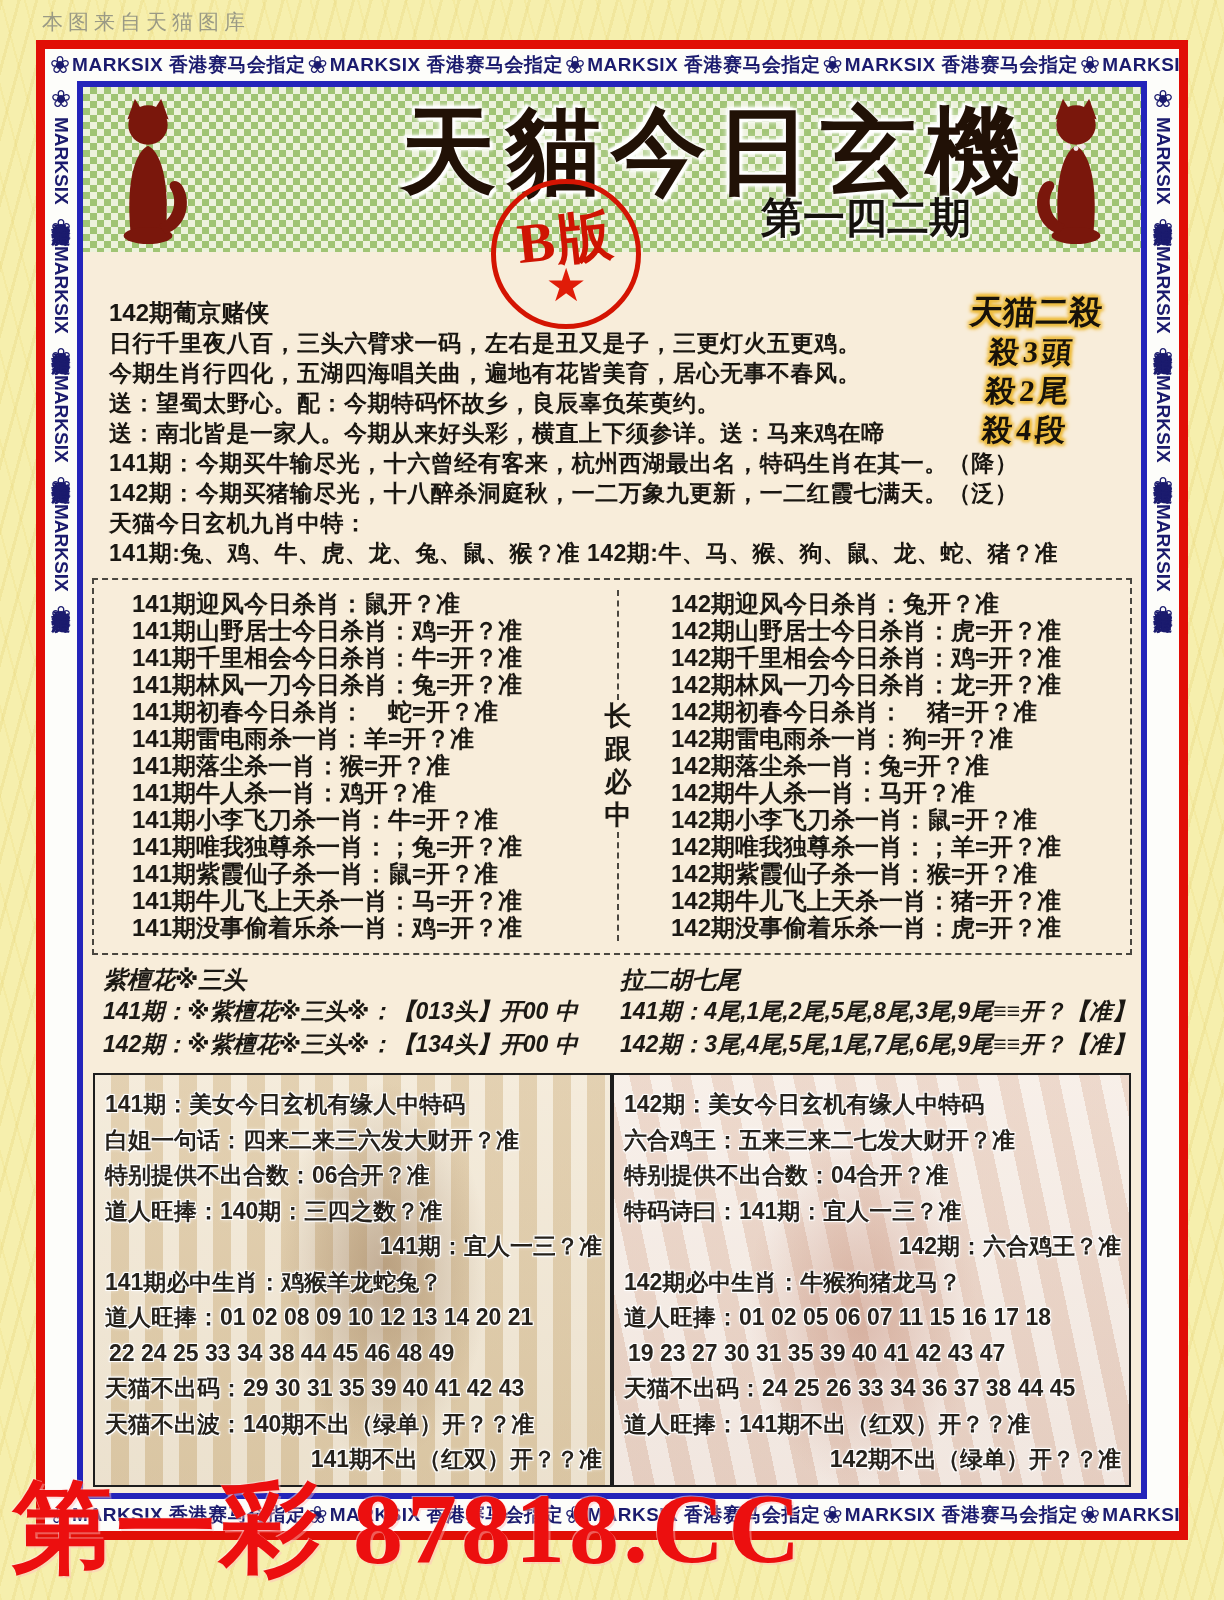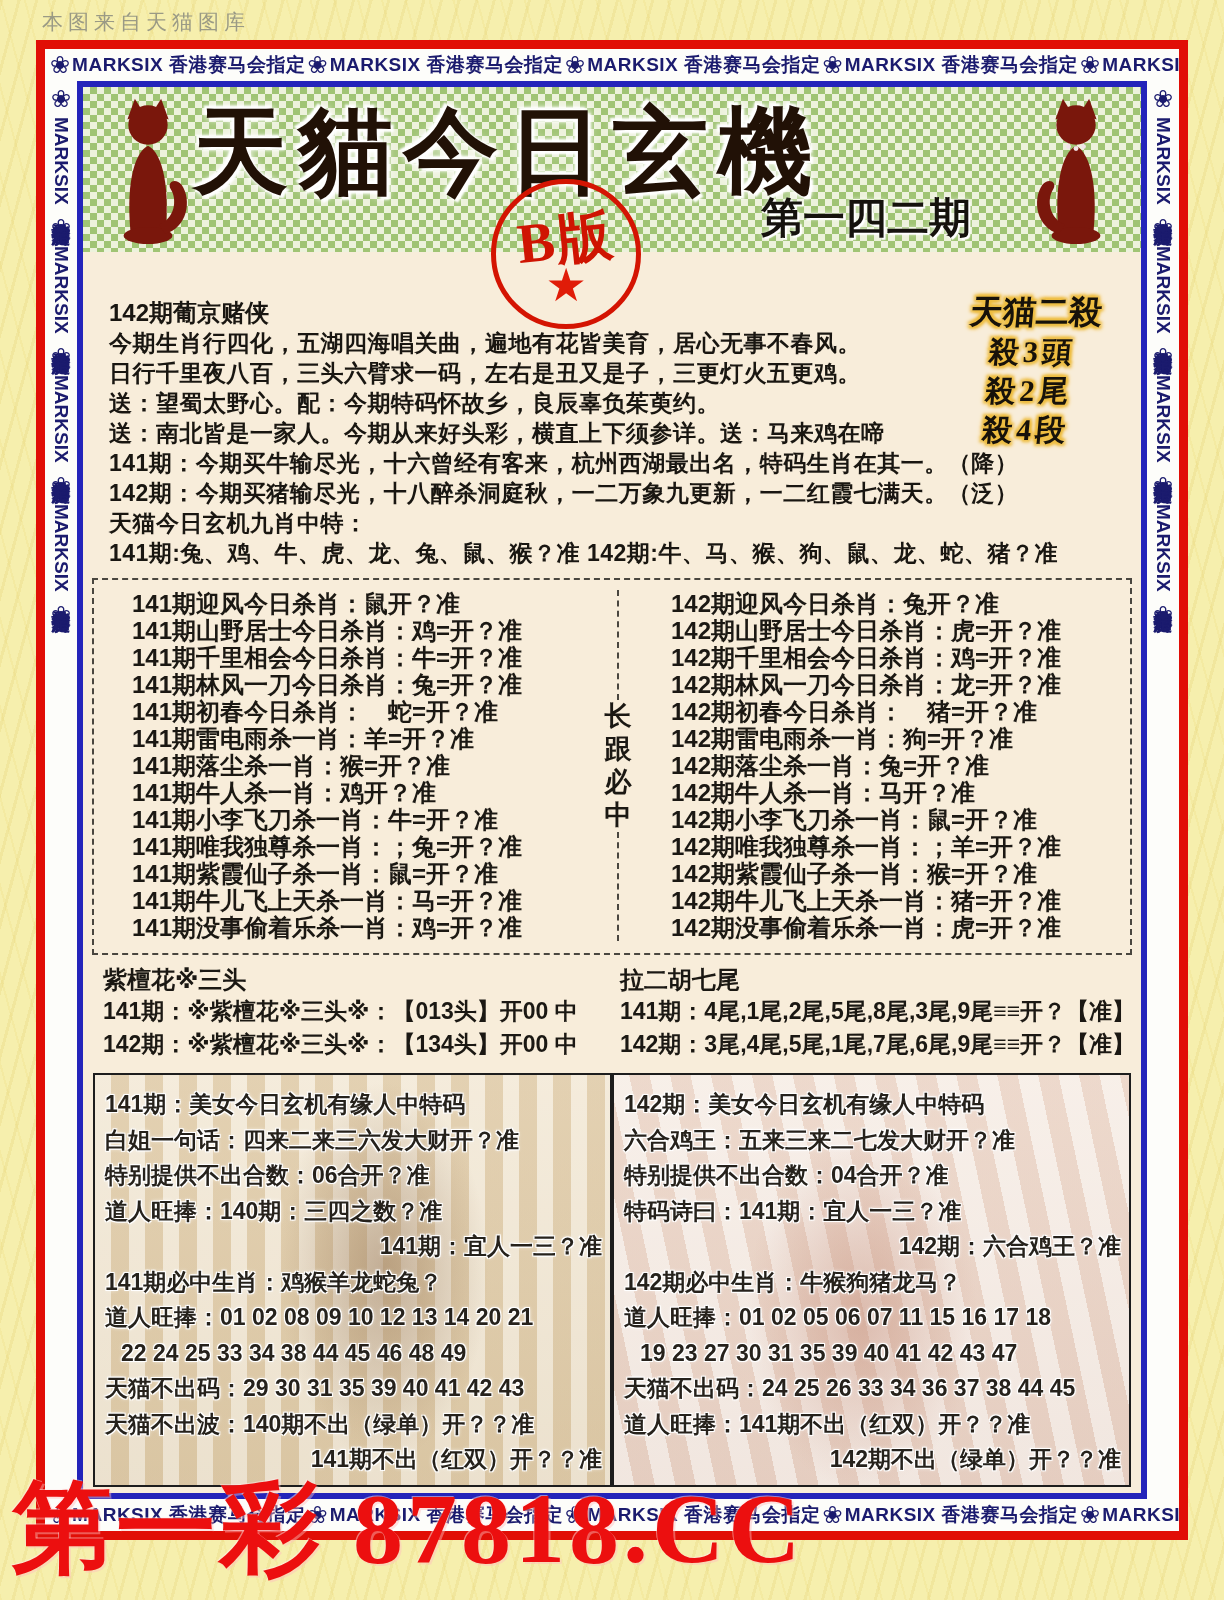--- a/index.html
+++ b/index.html
@@ -25,21 +25,21 @@
     writing-mode:vertical-rl;display:flex;align-items:center;overflow:hidden;white-space:nowrap;}
   .band-v .flo{margin:4px 0;}
   .inner{flex:1;border:6px solid #2424ba;background:#f8edda;position:relative;overflow:hidden;min-width:0;}
   
   .banner{position:relative;height:165px;
     background-color:#edf2dc;
     background-image:
       linear-gradient(45deg,#a0c474 25%,rgba(0,0,0,0) 25%,rgba(0,0,0,0) 75%,#a0c474 75%),
       linear-gradient(45deg,#a0c474 25%,rgba(0,0,0,0) 25%,rgba(0,0,0,0) 75%,#a0c474 75%);
     background-position:0 0,7px 7px;background-size:14px 14px;}
-  .banner-title{position:absolute;left:110px;right:110px;top:2px;text-align:left;
+  .banner-title{position:absolute;left:110px;right:110px;top:2px;text-align:right;
     font-family:"Liberation Serif","DejaVu Serif",serif;font-weight:bold;font-size:95px;
     color:#211106;letter-spacing:10px;
     text-shadow:0 0 6px #fff,0 0 12px #fff,3px 3px 2px #fff,-3px -3px 2px #fff;}
   .cat{position:absolute;top:8px;}
   .cat.left{left:14px;}
   .cat.right{right:14px;transform:scaleX(-1);}
   .issue{position:absolute;right:170px;bottom:6px;font-size:42px;font-weight:bold;color:#15120d;
     text-shadow:0 0 5px #fff,2px 2px 1px #fff;}
   .seal{position:absolute;left:408px;top:92px;width:150px;height:150px;border:5px solid #d41402;
     border-radius:50%;box-sizing:border-box;z-index:6;text-align:center;}
@@ -58,40 +58,40 @@
   
   .kill-box{margin:2px 9px 0 9px;border:2px dashed #4a463f;display:flex;padding:10px 0 12px 0;}
   .kill-col{flex:1;min-width:0;}
   .kill-col.left{padding-left:38px;}
   .kill-col.right{padding-left:26px;}
   .kill-row{font-size:24px;font-weight:bold;color:#1b1813;line-height:27px;white-space:nowrap;}
   .kill-mid{width:54px;flex:0 0 54px;display:flex;flex-direction:column;align-items:center;}
   .kill-mid .dash{width:0;flex:1;border-left:2px dashed #4a463f;}
   .kill-mid .ch{font-size:27px;font-weight:bold;color:#1b1813;line-height:33px;}
   
-  .sq{display:flex;padding:10px 4px 4px 20px;color:#1b1813;}
+  .sq{display:flex;padding:10px 4px 4px 20px;color:#1b1813;font-style:italic;}
   .sq-col{flex:1;min-width:0;}
   .sq-title{font-size:24px;font-weight:bold;line-height:30px;}
   .sq-row{font-size:23px;font-weight:bold;line-height:33px;white-space:nowrap;}
   
   .photos{display:flex;padding:8px 10px 0 10px;}
   .pbox{flex:1;min-width:0;height:414px;border:2px solid #1d1d1d;box-sizing:border-box;
     padding:12px 8px 0 10px;overflow:hidden;}
   .pbox.l{background:
       radial-gradient(ellipse 150px 270px at 56% 48%, rgba(148,116,84,.5), rgba(148,116,84,0) 70%),
       repeating-linear-gradient(90deg, rgba(255,255,255,.45) 0 16px, rgba(214,192,158,.4) 16px 34px),
       linear-gradient(#ecdcbf,#dcc9a6);}
   .pbox.r{background:
       radial-gradient(ellipse 170px 260px at 48% 58%, rgba(196,140,120,.5), rgba(196,140,120,0) 68%),
       repeating-linear-gradient(78deg, rgba(255,255,255,.5) 0 20px, rgba(232,204,192,.35) 20px 40px),
       linear-gradient(#f0e0d3,#e3cec0);}
   .pline{font-size:23px;font-weight:bold;color:#26221c;line-height:35.5px;white-space:nowrap;
     text-shadow:-1px -1px 0 #fff,1px -1px 0 #fff,-1px 1px 0 #fff,1px 1px 0 #fff,0 0 4px #fff;}
   .pline.c{margin-left:152px;text-align:right;}
-  .pline.n{margin-left:16px;}
+  .pline.n{margin-left:4px;}
   
   .watermark{position:absolute;left:12px;top:1462px;z-index:30;
     font-family:"Liberation Serif","DejaVu Serif",serif;font-weight:bold;font-size:100px;
     color:#ec0f0f;letter-spacing:4px;white-space:nowrap;
     text-shadow:2px 2px 0 rgba(255,190,190,.45),-1px -1px 0 rgba(255,235,235,.5);}
 </style>
 </head>
 <body>
 
 <div class="credit">本图来自天猫图库</div>
@@ -157,22 +157,22 @@
 
       <div class="intro">
         <div class="ersha">
           <div class="ersha-title">天猫二殺</div>
           <div class="ersha-item">殺3頭</div>
           <div class="ersha-item">殺2尾</div>
           <div class="ersha-item">殺4段</div>
         </div>
         <div class="intro-heading">142期葡京赌侠</div>
         <div>
+            <div class="intro-line">日行千里夜八百，三头六臂求一码，左右是丑又是子，三更灯火五更鸡。</div>
             <div class="intro-line">今期生肖行四化，五湖四海唱关曲，遍地有花皆美育，居心无事不春风。</div>
-            <div class="intro-line">日行千里夜八百，三头六臂求一码，左右是丑又是子，三更灯火五更鸡。</div>
             <div class="intro-line">送：望蜀太野心。配：今期特码怀故乡，良辰辜负茱萸约。</div>
             <div class="intro-line">送：南北皆是一家人。今期从来好头彩，横直上下须参详。送：马来鸡在啼</div>
             <div class="intro-line">141期：今期买牛输尽光，十六曾经有客来，杭州西湖最出名，特码生肖在其一。（降）</div>
             <div class="intro-line">142期：今期买猪输尽光，十八醉杀洞庭秋，一二万象九更新，一二红霞七满天。（泛）</div>
             <div class="intro-line">天猫今日玄机九肖中特：</div>
             <div class="intro-line">141期:兔、鸡、牛、虎、龙、兔、鼠、猴？准 142期:牛、马、猴、狗、鼠、龙、蛇、猪？准</div>
           </div>
       </div>
 
       <div class="kill-box">

